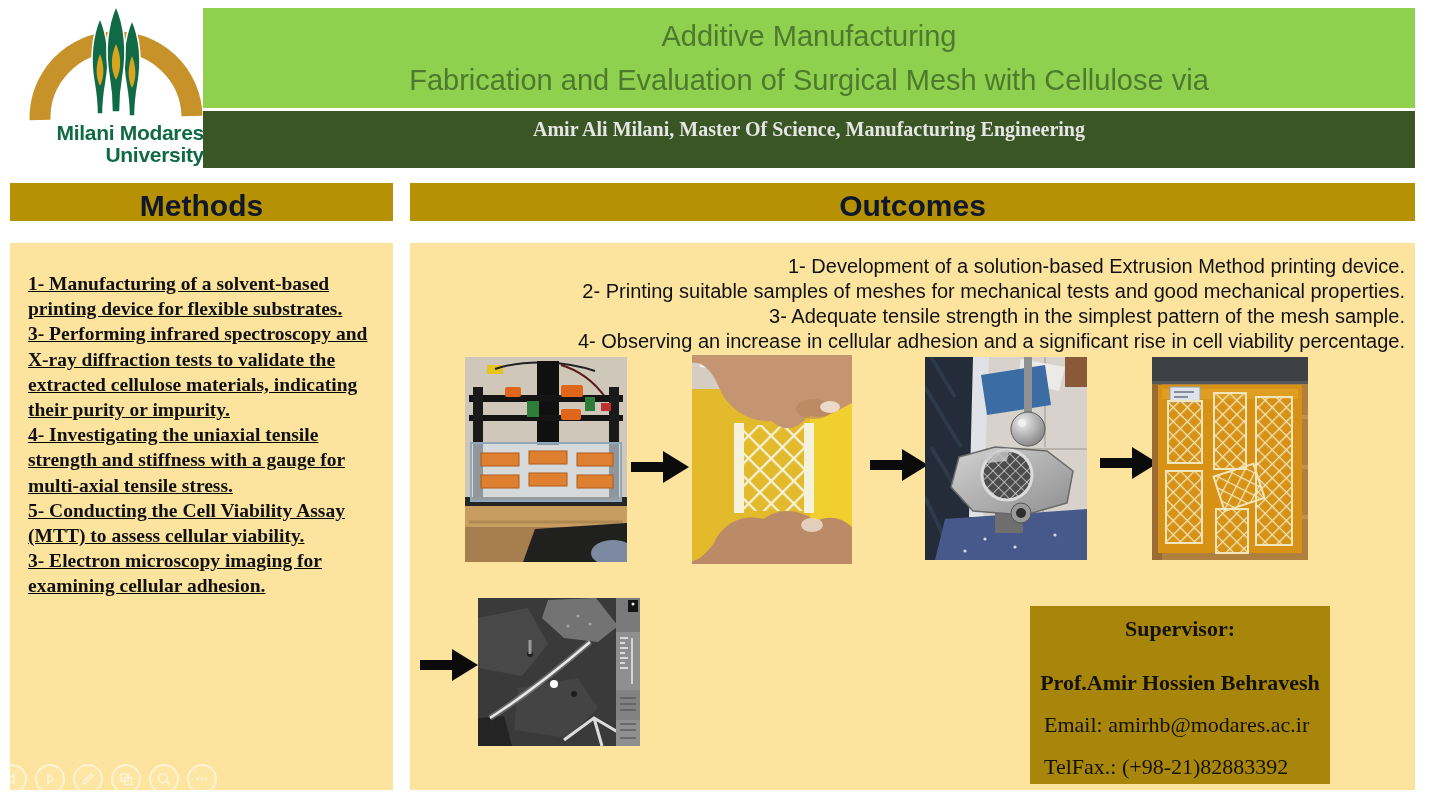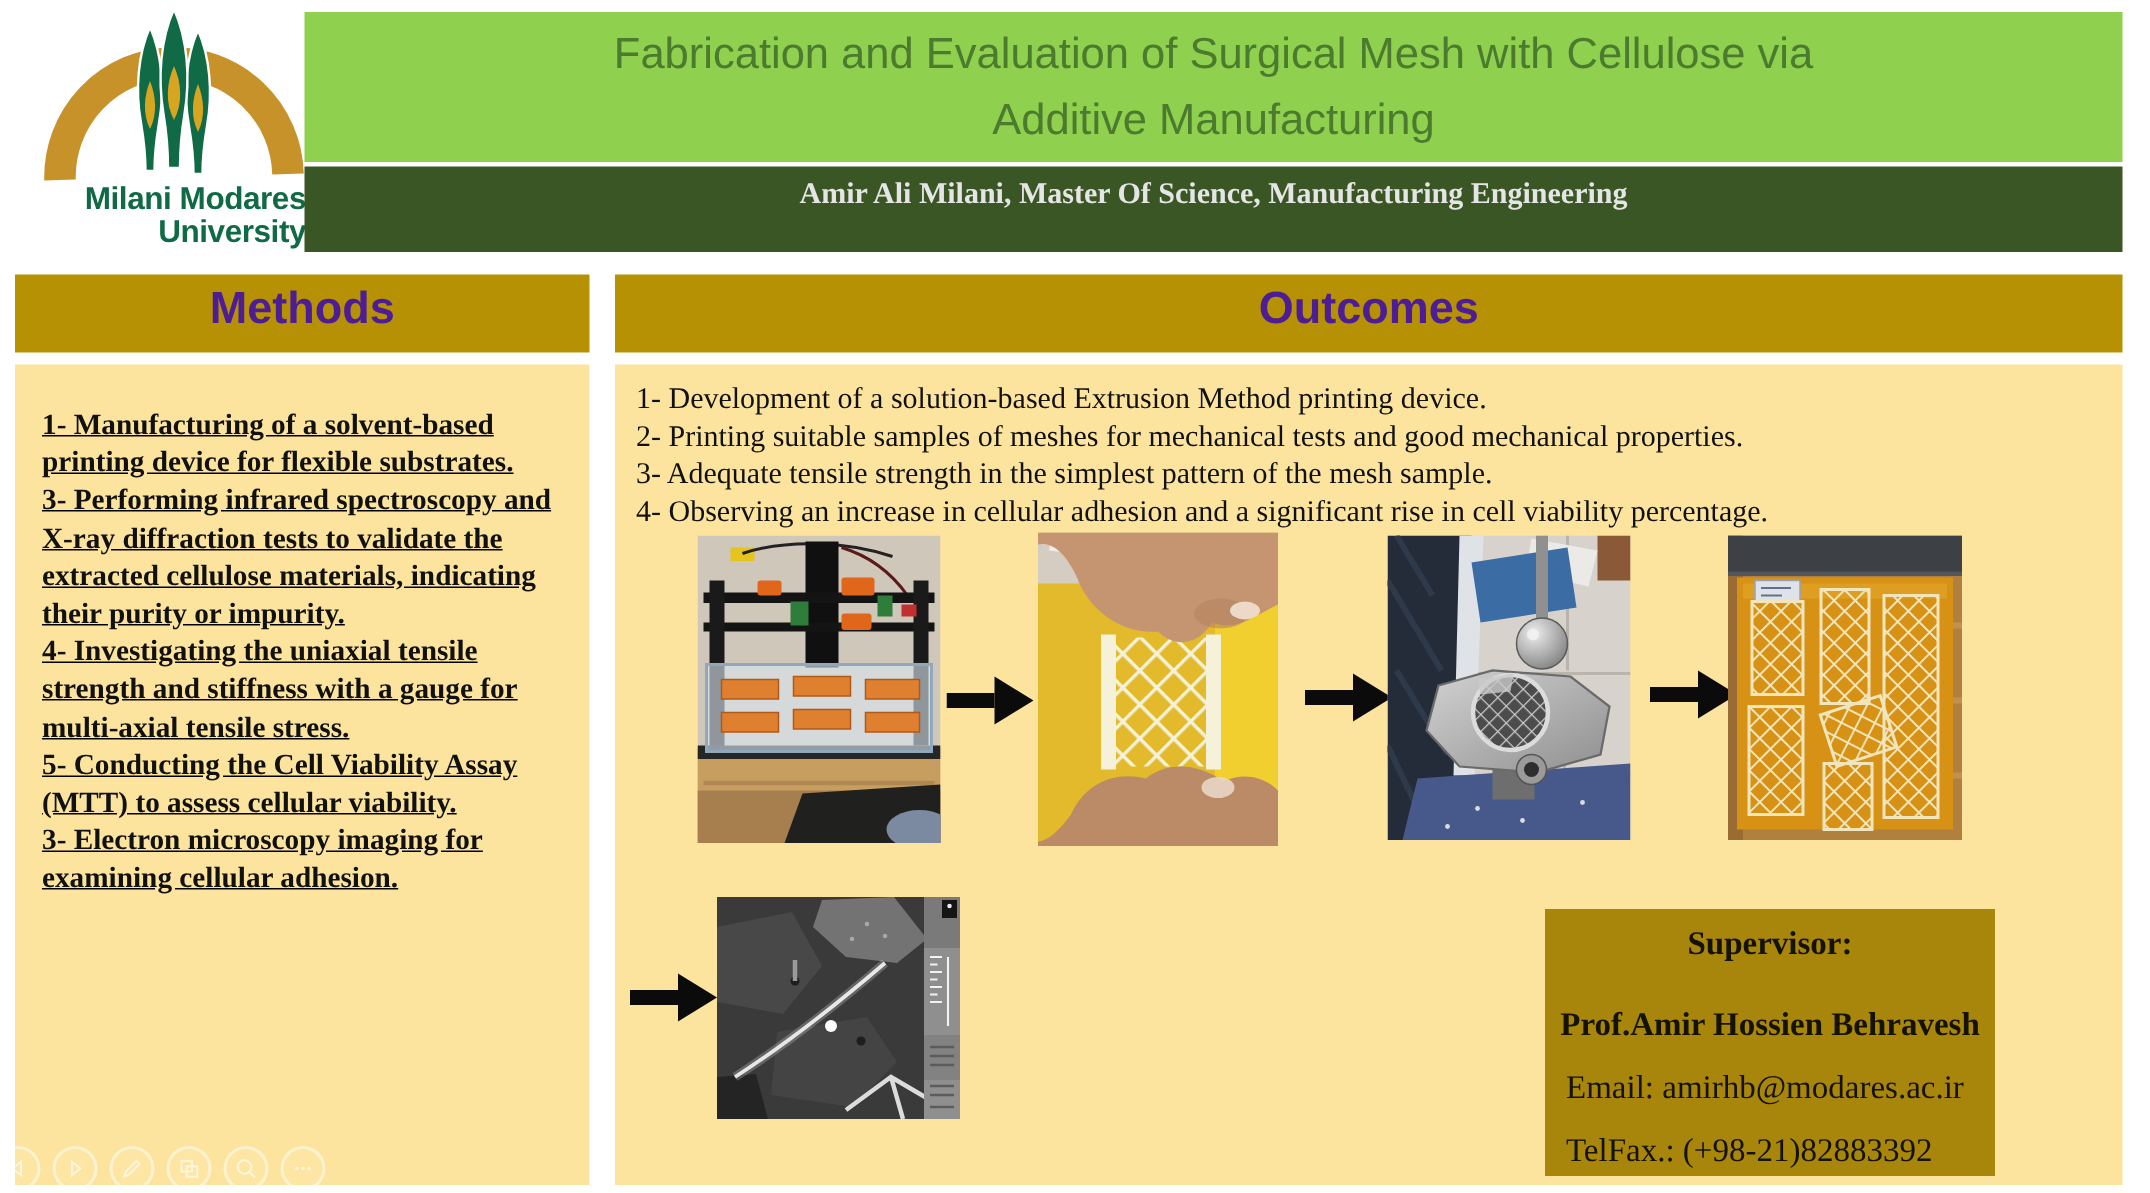--- a/index.html
+++ b/index.html
@@ -12,33 +12,33 @@
              color:#0F6A45;font-weight:bold;font-size:21px;line-height:22px;letter-spacing:-0.3px;}
   .title-bar{position:absolute;left:203px;top:8px;width:1212px;height:100px;background:#8FD04F;
              display:flex;flex-direction:column;justify-content:space-evenly;align-items:center;}
   .title-line{color:#4C7A2E;font-size:29px;line-height:30px;white-space:nowrap;}
   .author-bar{position:absolute;left:203px;top:111px;width:1212px;height:57px;background:#3A5624;
               text-align:center;}
   .author-text{display:inline-block;margin-top:7px;color:#e5e5e5;font-weight:bold;font-size:20px;
                font-family:"Liberation Serif",serif;}
 
   
-  .sec-head{position:absolute;height:52px;background:#B79104;color:#4c1d95;
+  .sec-head{position:absolute;height:38px;background:#B79104;color:#0f172a;
             font-size:30px;font-weight:bold;text-align:center;line-height:45px;}
   .sec-head.methods{left:10px;top:183px;width:383px;}
   .sec-head.outcomes{left:410px;top:183px;width:1005px;text-align:center;}
 
   
   .panel{position:absolute;background:#FCE49E;}
   .panel.methods{left:10px;top:243px;width:383px;height:547px;text-decoration:underline;}
   .panel.outcomes{left:410px;top:243px;width:1005px;height:547px;}
   .methods-list{padding:28px 14px 0 18px;font-family:"Liberation Serif",serif;
                 font-weight:bold;font-size:19.5px;line-height:25.2px;color:#111;}
-  .outcomes-list{padding:11px 10px 0 14px;font-family:Liberation Serif, serif;
-                 font-size:20px;line-height:25px;color:#111;}
+  .outcomes-list{padding:11px 10px 0 14px;font-family:Liberation Sans, sans-serif;
+                 font-size:20px;line-height:25px;color:#111;text-align:right;}
 
   
   .fig{position:absolute;display:block;}
   .arrow{position:absolute;width:58px;height:34px;}
 
   
   .supervisor{position:absolute;left:620px;top:363px;width:300px;height:178px;background:#A8860B;
               font-family:"Liberation Serif",serif;color:#141200;display:flex;
               flex-direction:column;padding-top:8px;box-sizing:border-box;}
   .sup-heading{text-align:center;font-weight:bold;font-size:22px;margin-top:2px;}
@@ -76,22 +76,22 @@
         <path d="M0,-18 C5,-7 6,7 0,18 C-6,7 -5,-7 0,-18 Z" fill="#D8A520"></path>
       </g>
     </svg>
     <div class="logo-text">
       <div>Milani Modares</div>
       <div>University</div>
     </div>
   </div>
 
   <div class="title-bar">
+    <div class="title-line">Additive Manufacturing</div>
     <div class="title-line">Fabrication and Evaluation of Surgical Mesh with Cellulose via</div>
-    <div class="title-line">Additive Manufacturing</div>
   </div>
   <div class="author-bar">
     <span class="author-text">Amir Ali Milani, Master Of Science, Manufacturing Engineering</span>
   </div>
 
   <div class="sec-head methods">Methods</div>
   <div class="sec-head outcomes">Outcomes</div>
 
   <div class="panel methods">
     <div class="methods-list">

